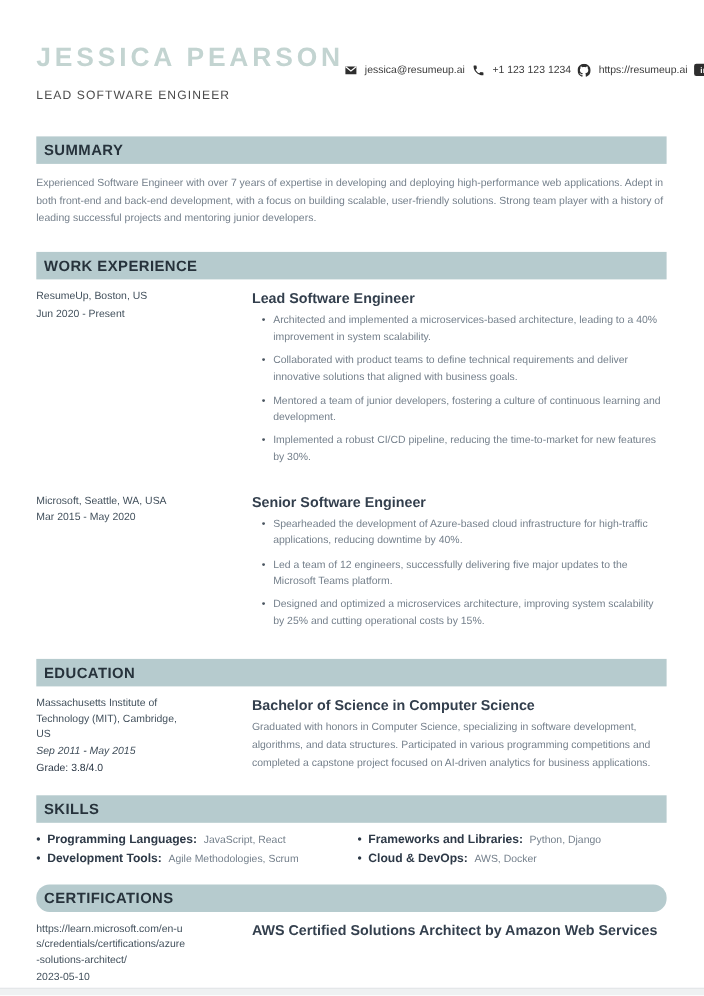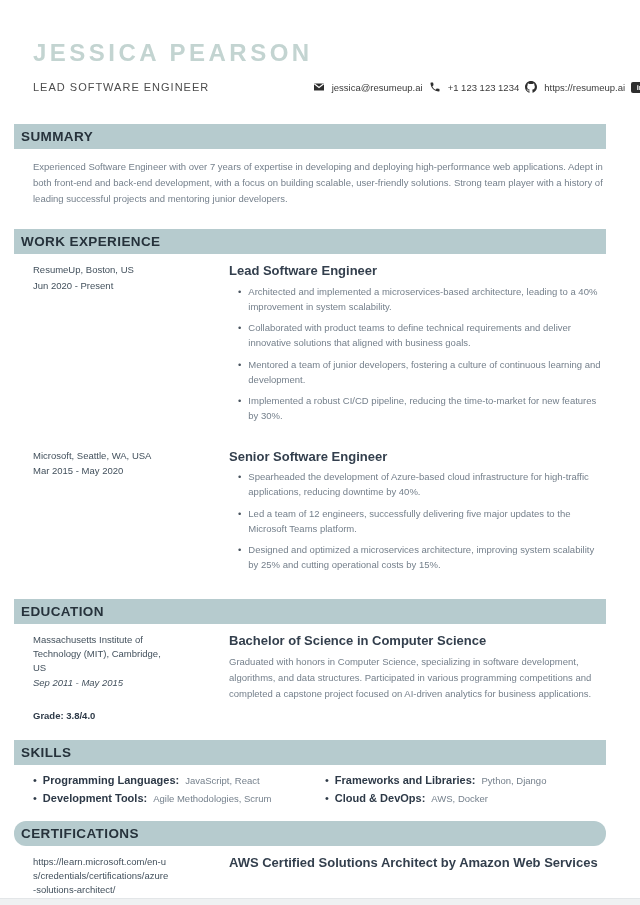--- a/index.html
+++ b/index.html
@@ -7,57 +7,57 @@
     width:640px;height:905px;
     background:#ffffff;
     font-family:"Liberation Sans", sans-serif;
     color:#3a3a3a;
     overflow:hidden;
     position:relative;
   }
   .page{width:640px;box-sizing:border-box;padding-top:40px;}
 
   
-  .header{display:flex;justify-content:space-between;align-items:flex-end;margin:0 33px 0 33px;}
+  .header{display:flex;justify-content:space-between;align-items:center;margin:0 33px 0 33px;}
   .person-name{
     margin:0;font-size:24px;font-weight:bold;letter-spacing:3.5px;
     color:#c3d4d1;line-height:1.1;white-space:nowrap;
   }
   .person-title{
     margin-top:15px;font-size:11px;letter-spacing:1px;color:#4c4c4c;
   }
   .contact{display:flex;flex-direction:row;gap:6px;margin-top:-6px;flex-shrink:0;}
   .contact-row{display:flex;align-items:center;gap:7px;font-size:9.5px;color:#3a3a3a;line-height:1.2;}
   .cicon{width:12px;height:12px;flex-shrink:0;display:flex;align-items:center;justify-content:center;}
   .cicon svg{width:12px;height:12px;fill:#2e2e2e;}
   .linkedin-badge{
     width:18px;height:11px;background:#2e2e2e;color:#fff;font-size:7.5px;font-weight:bold;
     display:flex;align-items:center;justify-content:center;border-radius:2px;
     font-family:"Liberation Sans",sans-serif;
   }
 
   
   .section-bar{
-    margin:0 34px 0 14px;height:25px;background:#b6cbce;
+    margin:0 34px 0 33px;height:25px;background:#b6cbce;
     display:flex;align-items:center;box-sizing:border-box;padding-left:7px;
   }
   .section-bar span{font-size:13.5px;font-weight:bold;color:#26323b;letter-spacing:.4px;}
 
   
   .body-text{
     margin:10px 34px 0 33px;font-size:9.5px;line-height:1.65;color:#75808c;
   }
 
   
   .row{display:flex;margin:9px 34px 0 33px;gap:44px;}
   .col-left{width:152px;flex-shrink:0;box-sizing:border-box;padding-right:14px;
     font-size:9.5px;line-height:1.5;color:#42505c;}
   .col-left .dates{margin-top:1px;}
   .col-left .dates-italic{font-style:italic;margin-top:1px;}
-  .col-left .grade{font-weight:bold;margin-top:18px;color:#2d3947;}
+  .col-left .grade{font-weight:normal;margin-top:1px;color:#2d3947;}
   .col-left .cert-url{word-break:break-all;}
   .col-right{flex:1;}
   .entry-title{margin:0 0 6px 0;font-size:13px;font-weight:bold;color:#333f4d;line-height:1.2;}
   .entry-desc{margin:4px 0 0 0;font-size:9.5px;line-height:1.65;color:#75808c;}
 
   ul.bullets{list-style:none;margin:2px 0 0 0;padding:0 0 0 9px;}
   ul.bullets li{
     display:flex;gap:7px;font-size:9.5px;line-height:1.55;color:#75808c;margin-bottom:7px;
   }
   ul.bullets .marker{color:#4a5560;flex-shrink:0;}

